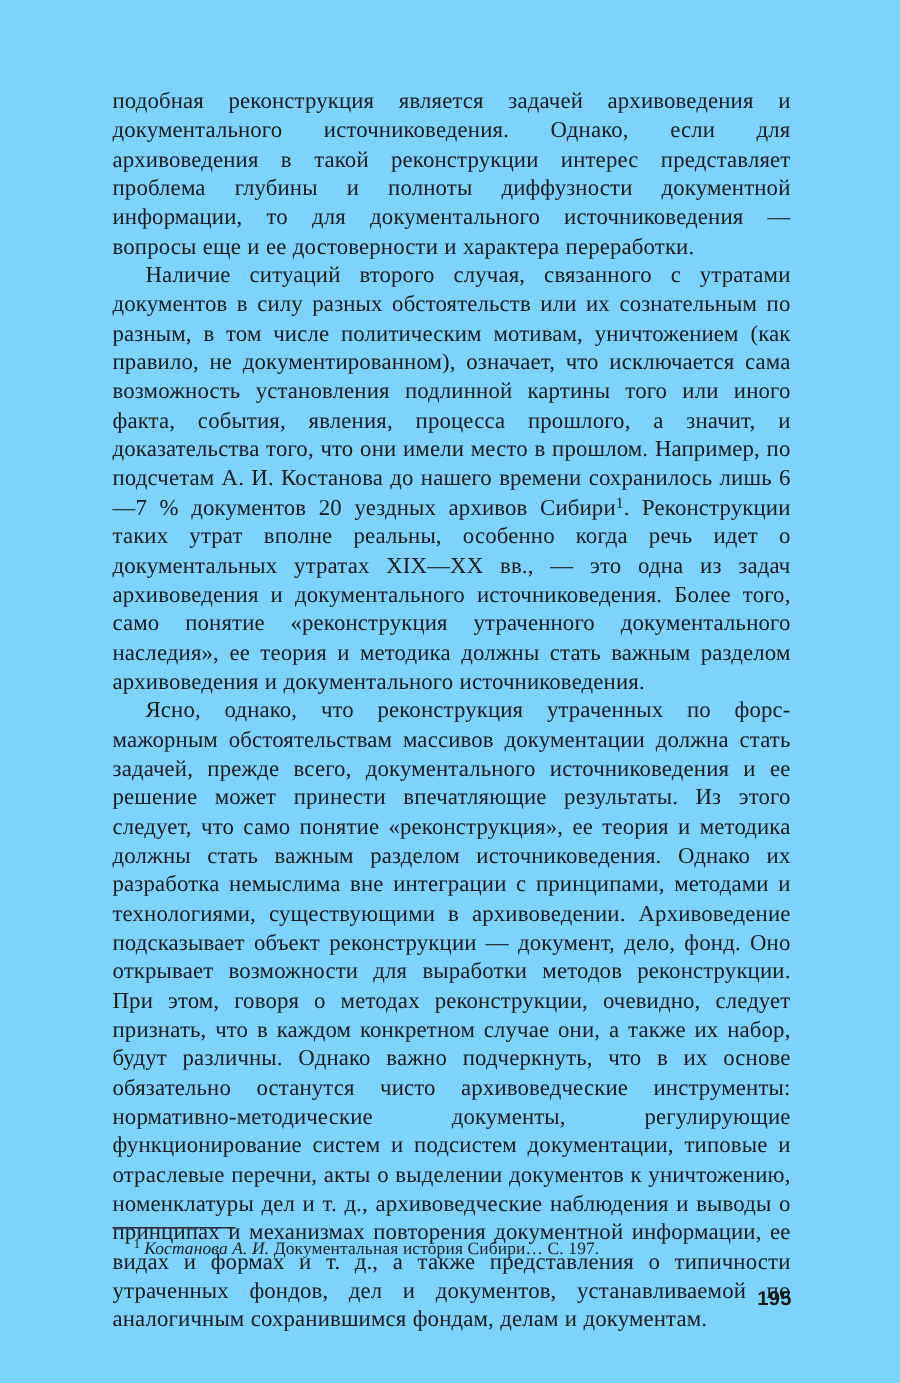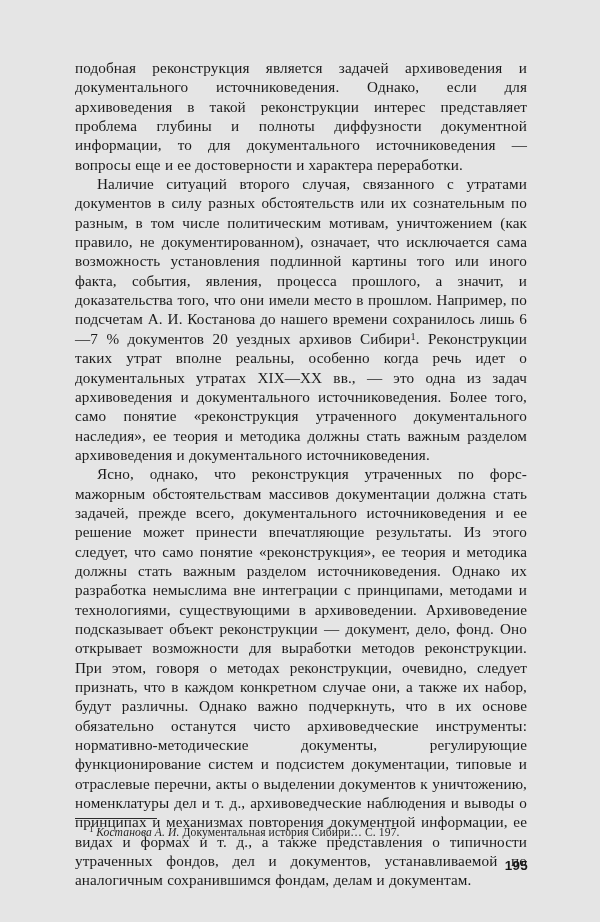--- a/index.html
+++ b/index.html
@@ -15,21 +15,21 @@
     color: #1a1a1a;
     overflow: hidden;
   }
 
   .page {
     position: absolute;
     left: 0;
     top: 0;
     width: 600px;
     height: 922px;
-    background: #e5e5e5;
+    background: #7dd3fc;
   }
 
   .text-column {
     position: absolute;
     left: 75px;
     top: 58px;
     width: 452px;
   }
 
   p.body-par {

